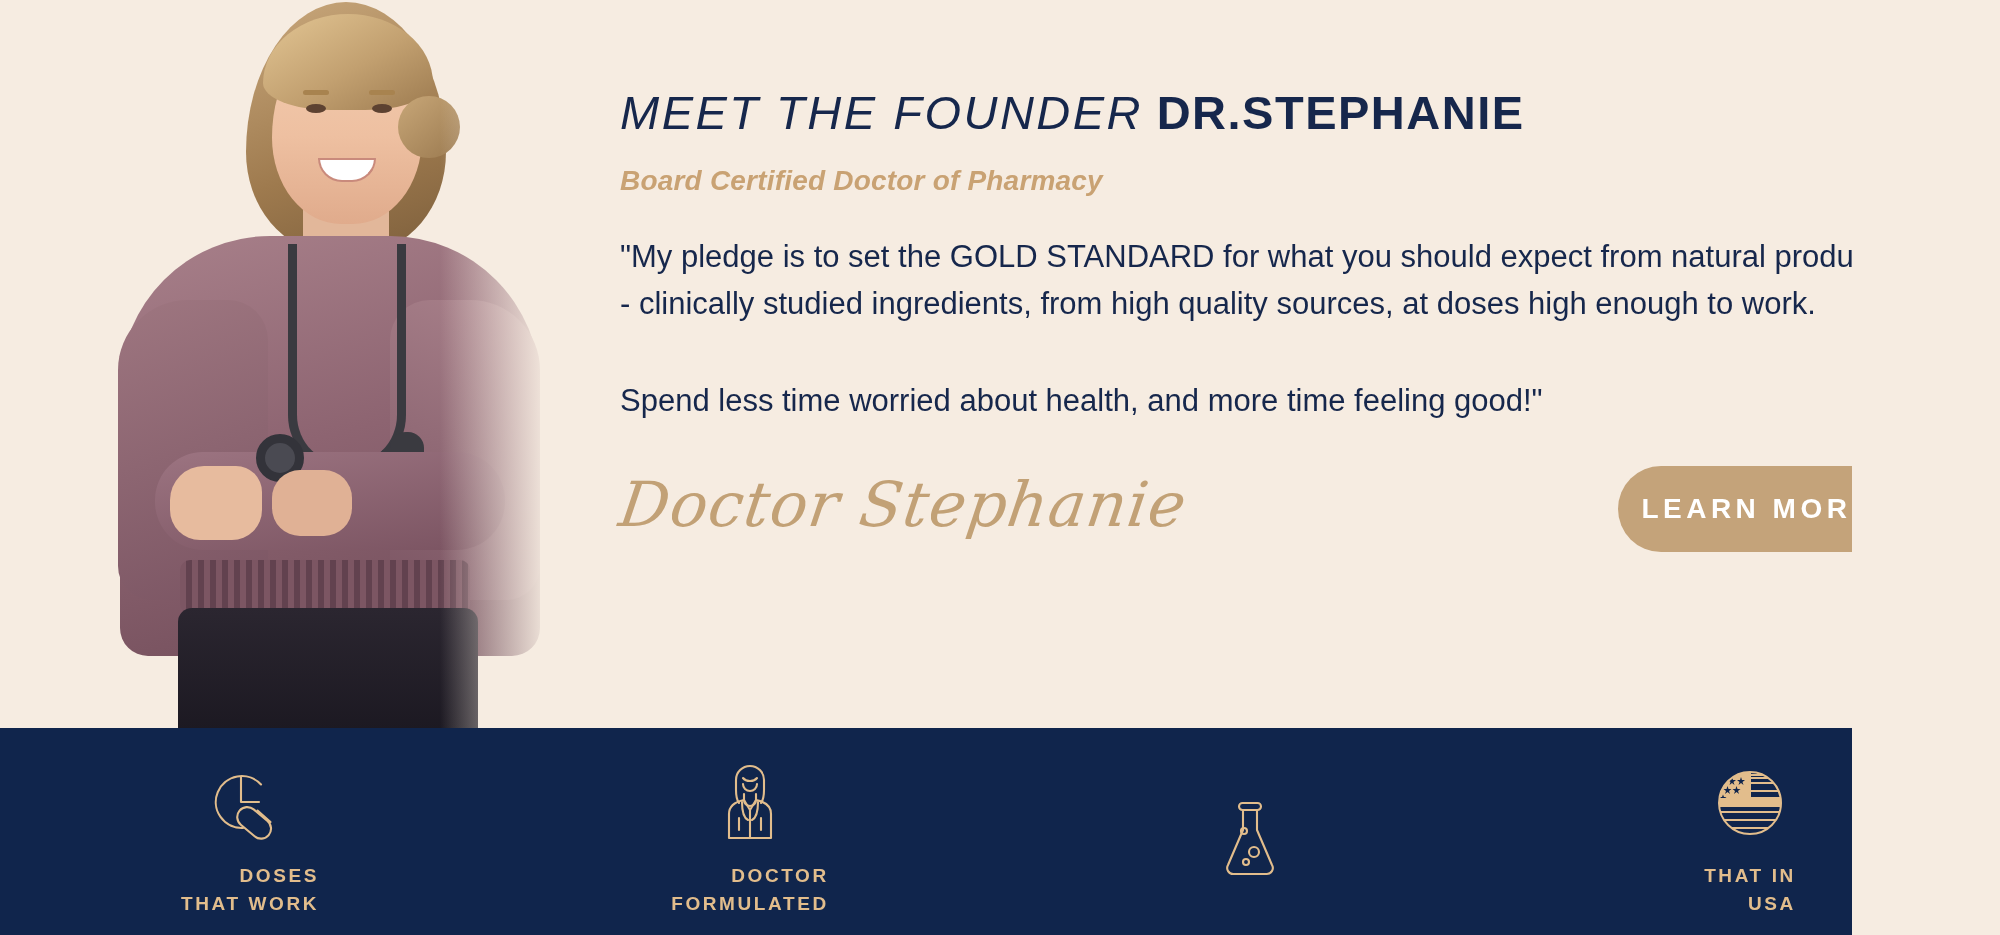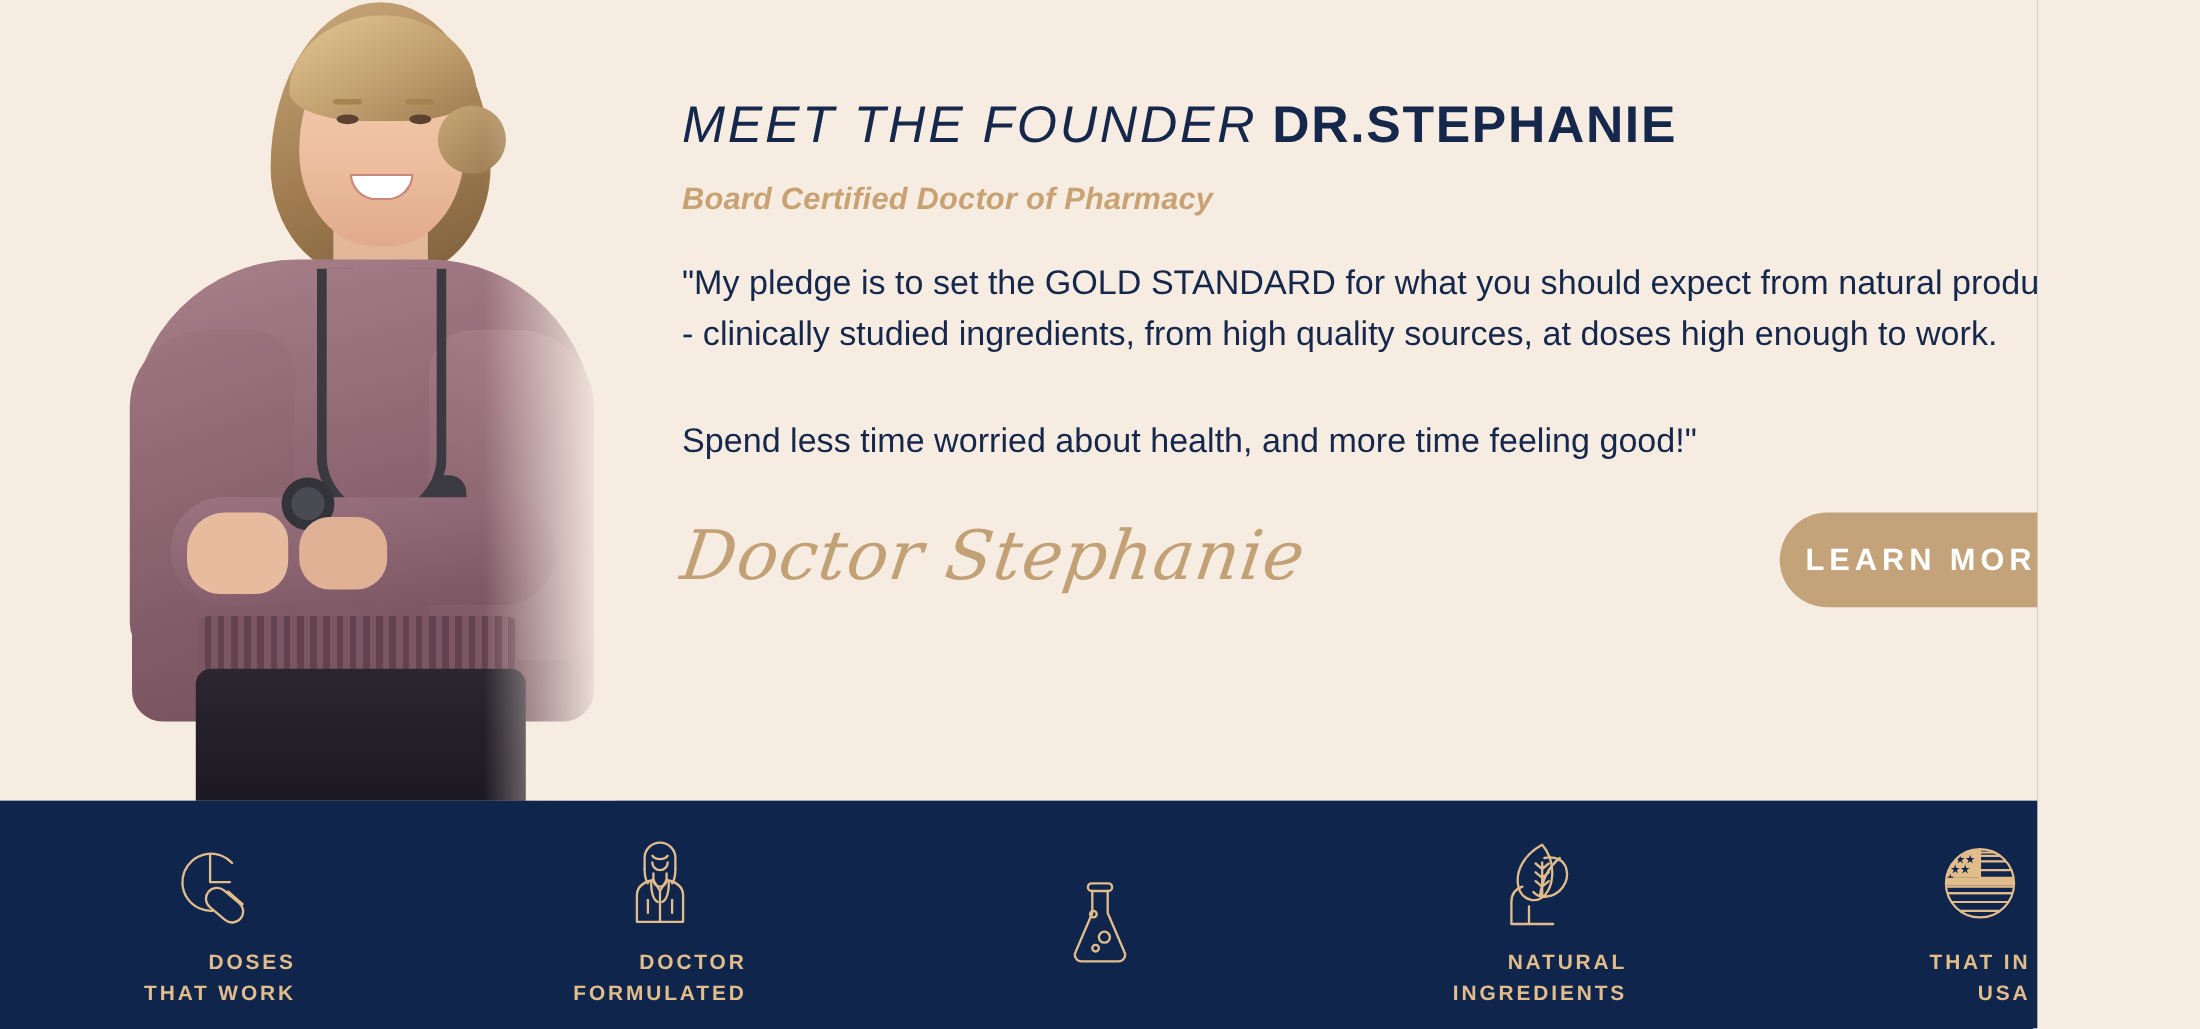--- a/index.html
+++ b/index.html
@@ -12,21 +12,21 @@
 
   body {
     font-family: "Liberation Sans", sans-serif;
     background: #f6ece1;
   }
 
   .banner {
     position: relative;
     width: 1852px;
     height: 935px;
-    background: #0c4a6e;
+    background: #b91c1c;
     overflow: hidden;
   }
 
   
   .hero {
     position: absolute;
     top: 0; left: 0;
     width: 2000px;
     height: 728px;
     background: #f6ece1;
@@ -400,34 +400,20 @@
         <svg width="62" height="80" viewBox="0 0 62 80" fill="none" stroke="#e2bd8c" stroke-width="2.1" stroke-linecap="round" stroke-linejoin="round">
           <rect x="20" y="4" width="22" height="7" rx="3.5"></rect>
           <path d="M24 11v20L9 66a6 6 0 0 0 5.5 9h33A6 6 0 0 0 53 66L38 31V11"></path>
           <circle cx="25" cy="32" r="3"></circle>
           <circle cx="35" cy="53" r="5"></circle>
           <circle cx="27" cy="63" r="3"></circle>
         </svg>
       </div>
     </div>
 
-    <div class="badge">
-      <div class="badge-icon">
-        <svg width="76" height="82" viewBox="0 0 76 82" fill="none" stroke="#e2bd8c" stroke-width="2.1" stroke-linecap="round" stroke-linejoin="round">
-          <path d="M40 6C25 14 16 28 18 42c1 8 6 13 12 14 10 2 18-8 19-21C50 23 46 13 40 6Z"></path>
-          <path d="M38 52c2-14 8-26 18-34"></path>
-          <path d="M42 18c10-2 18 2 20 10 3 12-6 24-18 25-5 1-9-1-12-4"></path>
-          <path d="M40 22v30M40 28l-6-5M40 28l6-5M40 36l-6-5M40 36l6-5M40 44l-6-5M40 44l6-5"></path>
-          <path d="M22 44c-6 2-10 7-10 14v20h16V62"></path>
-          <path d="M28 78h22"></path>
-        </svg>
-      </div>
-      <div class="badge-label">NATURAL
-INGREDIENTS</div>
-    </div>
 
 
     <div class="badge">
       <div class="badge-icon">
         <svg width="78" height="78" viewBox="0 0 78 78" fill="none" stroke="#e2bd8c" stroke-width="2" stroke-linecap="round" stroke-linejoin="round">
           <defs>
             <clipPath id="usaclip">
                 <circle cx="39" cy="39" r="31"></circle>
               </clipPath>
           </defs>

